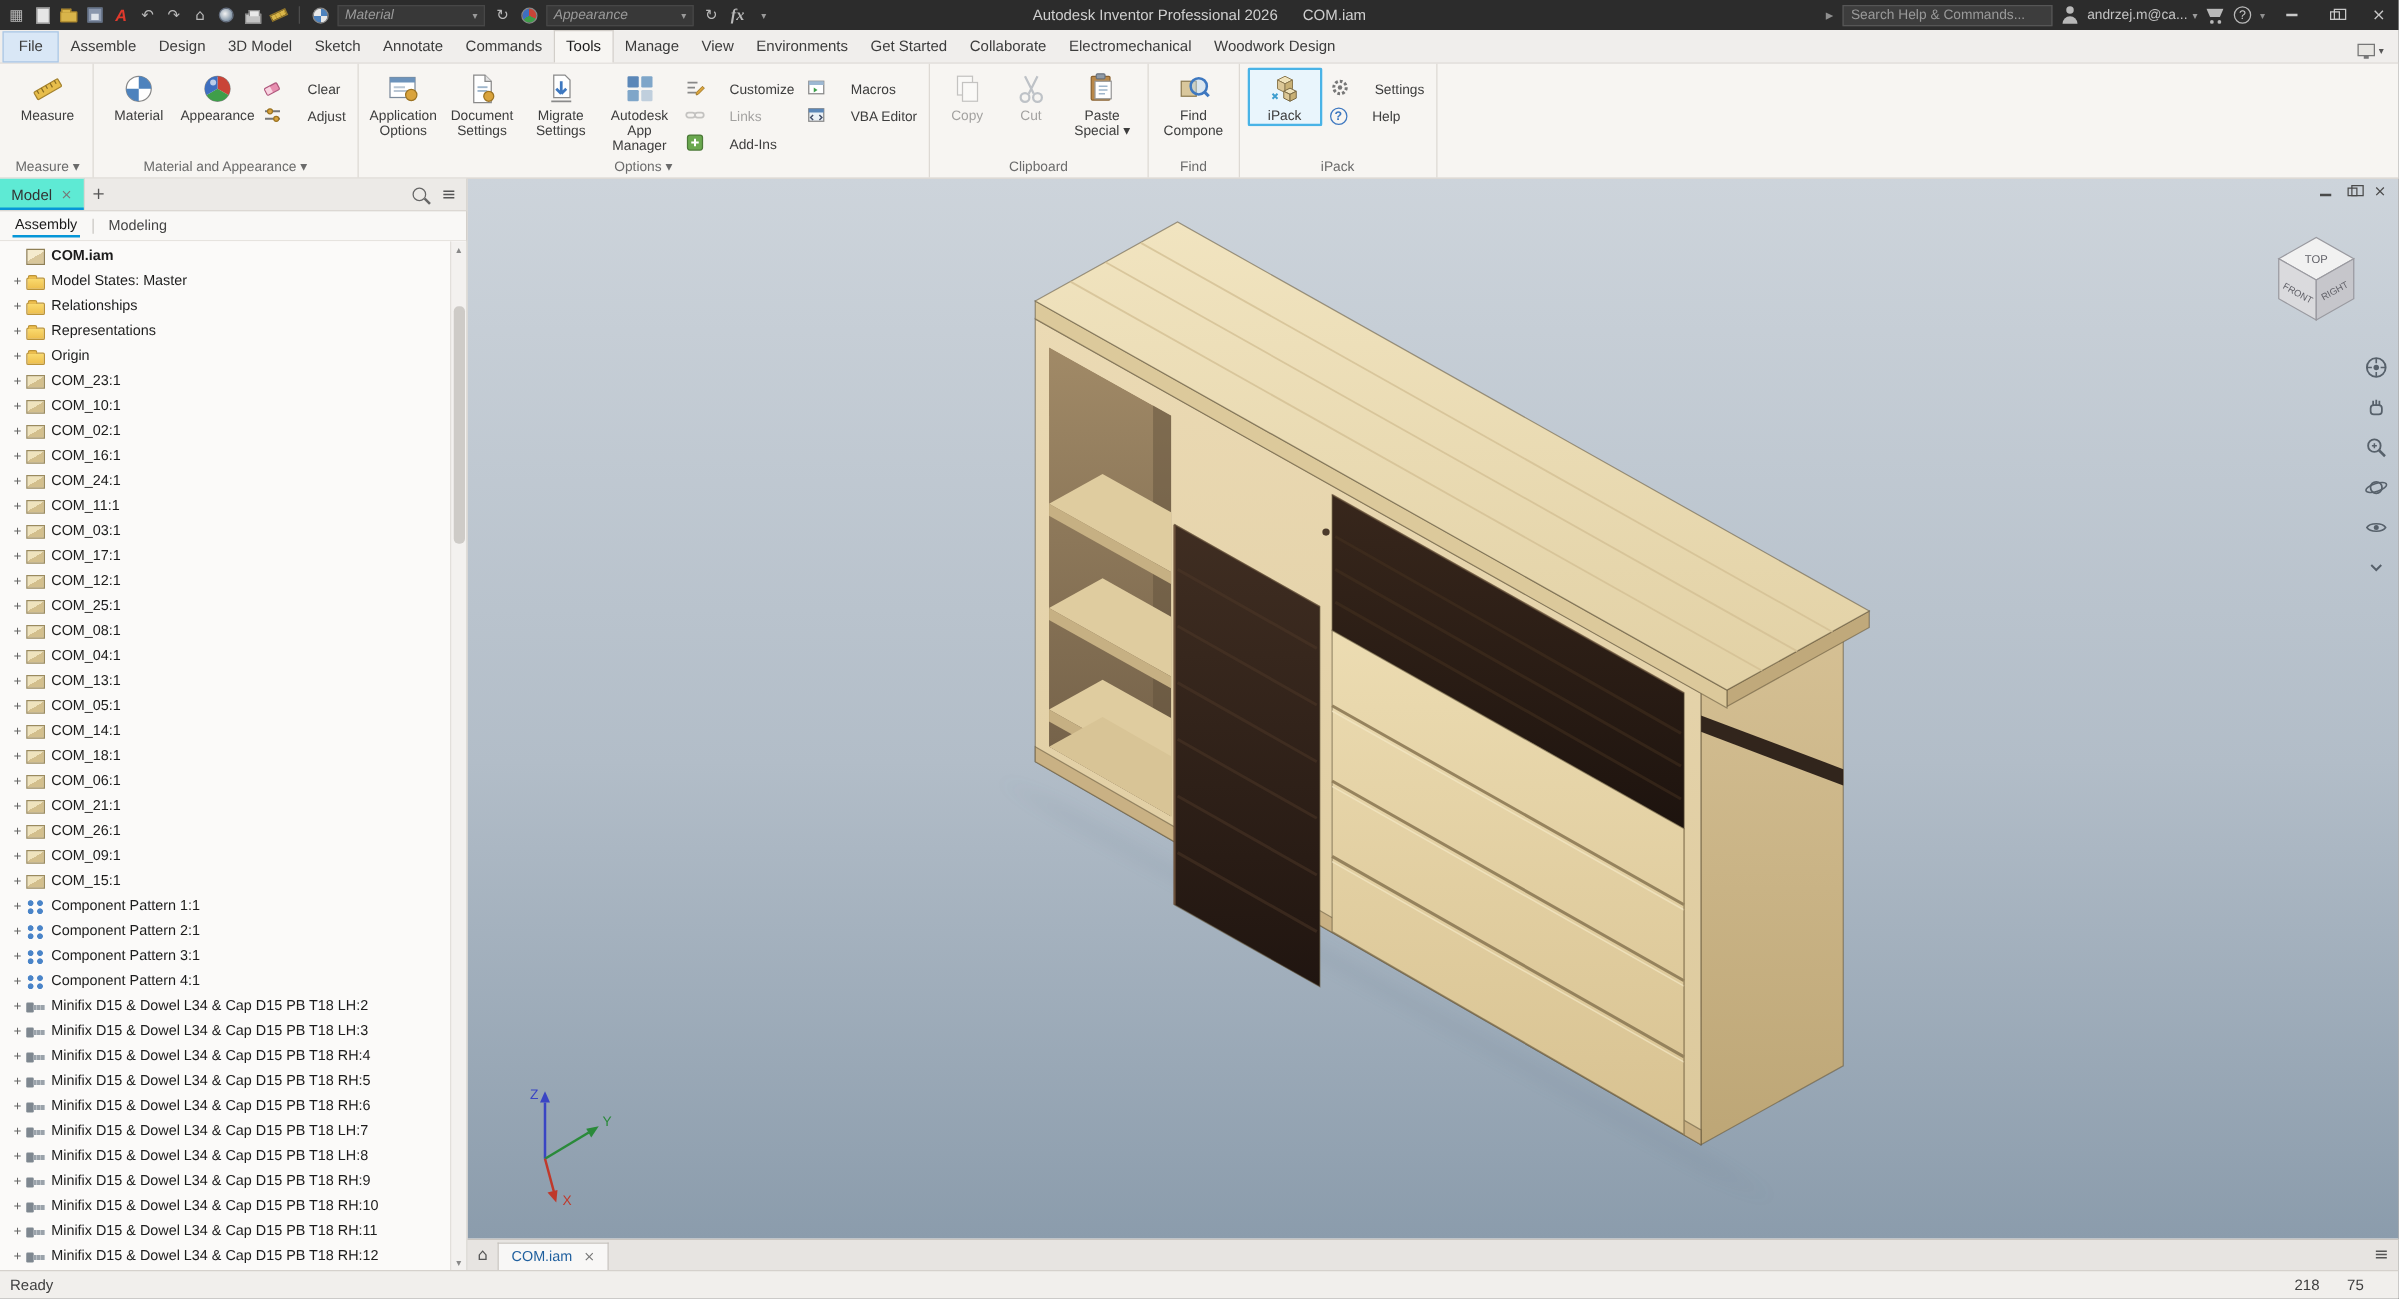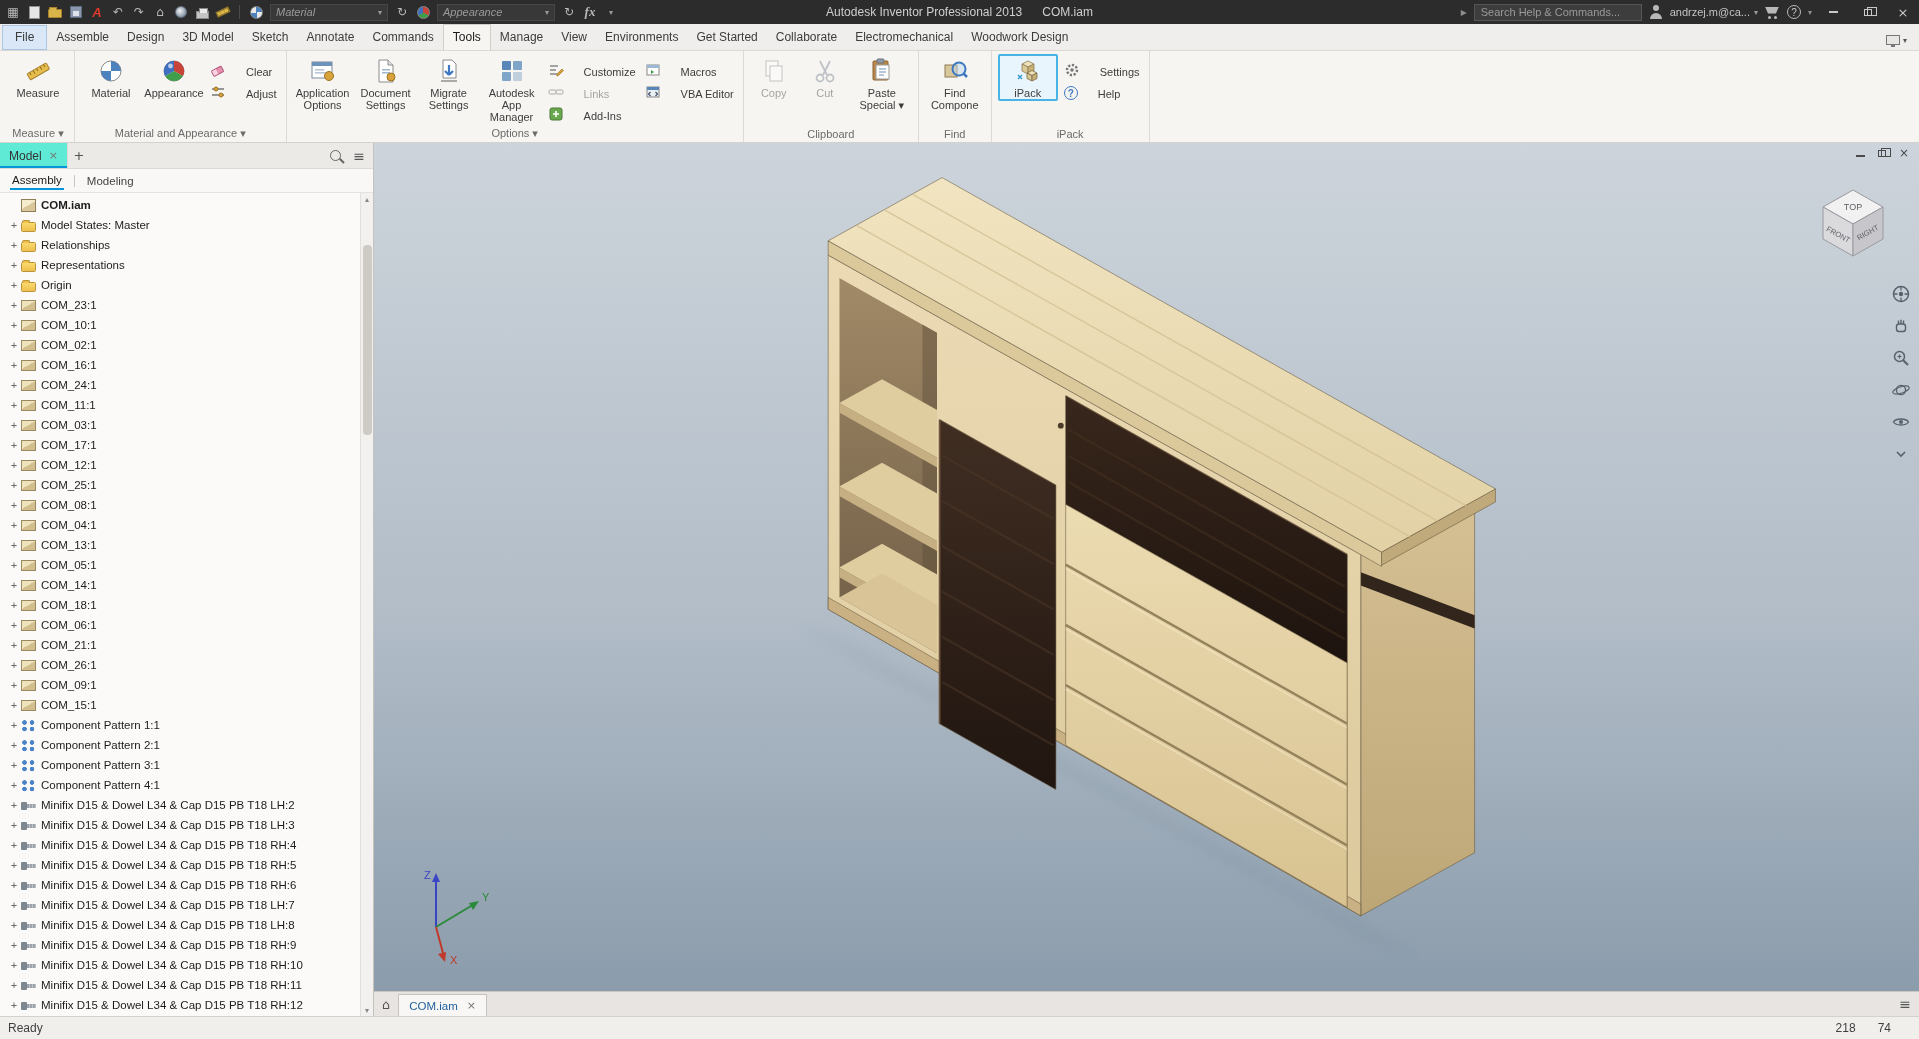--- a/index.html
+++ b/index.html
@@ -192,21 +192,21 @@
         <span>Appearance</span>
         <span class="spacer"></span>
         <span class="glyph caret">▾</span>
       </span>
       <span class="tbi glyph">↻</span>
       <span class="tbi fx">fx</span>
       <span class="tbi glyph caret">▾</span>
     </div>
 
     <div class="tb-title">
-      <span>Autodesk Inventor Professional 2013</span>
+      <span>Autodesk Inventor Professional 2026</span>
       <span class="tb-doc">COM.iam</span>
     </div>
 
     <div class="tb-right">
       <span class="glyph dim">▸</span>
       <input class="tb-search" placeholder="Search Help &amp; Commands..." style="">
       <span class="tbi">
           <span class="sh-user"></span>
         </span>
       <span class="tb-user">
@@ -931,16 +931,16 @@
         </div>
         <span class="ham2 glyph">≡</span>
       </div>
     </div>
   </div>
 
   <div class="statusbar">
     <span>Ready</span>
     <span class="spacer"></span>
     <span class="st-num">218</span>
-    <span class="st-num">74</span>
+    <span class="st-num">75</span>
     <span class="st-pad"></span>
   </div>
 </div>
 
 </body></html>

